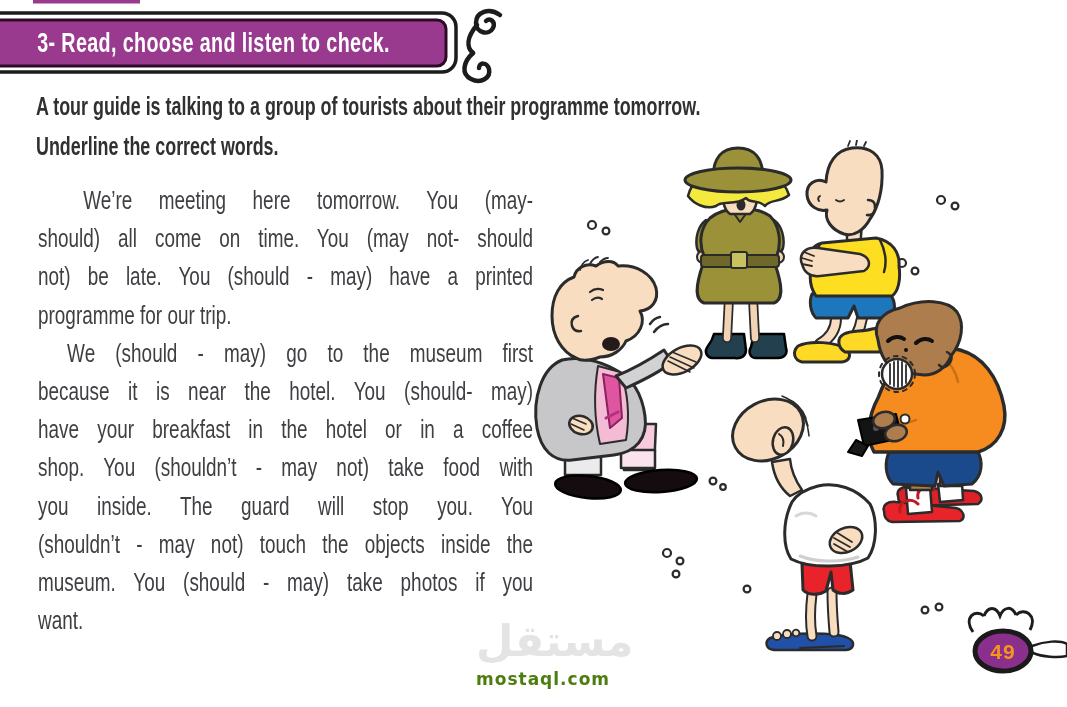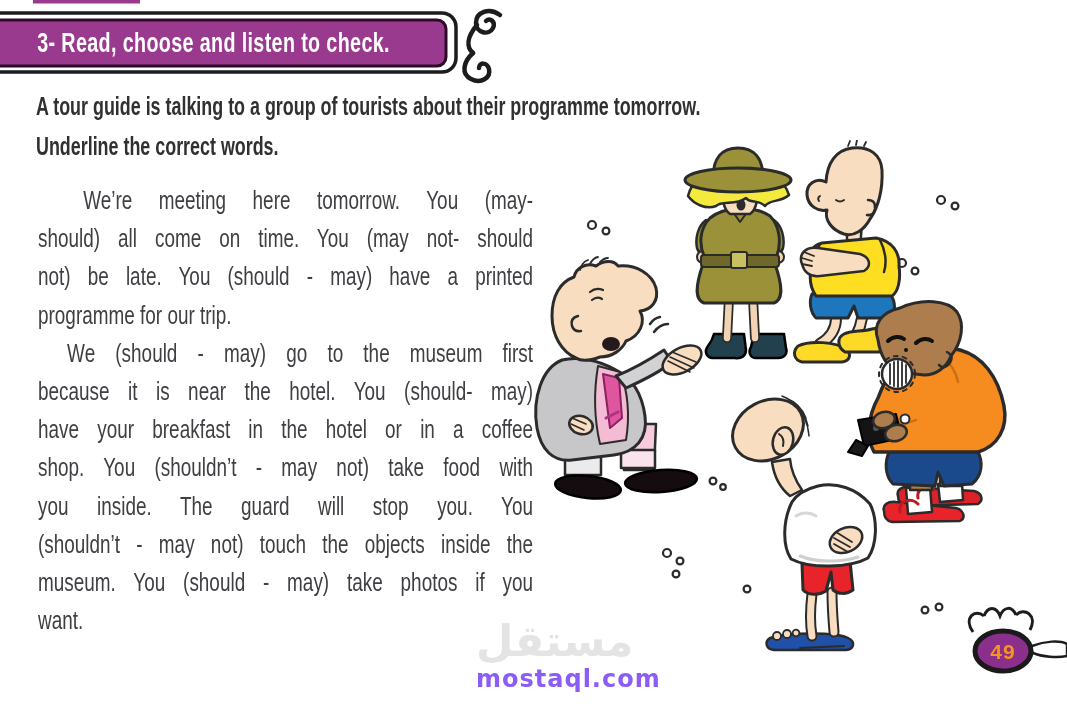--- a/index.html
+++ b/index.html
@@ -45,21 +45,21 @@
     stroke-linecap:round;stroke-linejoin:round;
   }
   
   #watermark{left:452px;top:616px;width:190px;z-index:1;margin-left:24px;}
   #watermark .ar{
     display:block;font-family:"DejaVu Sans",sans-serif;font-weight:bold;
     font-size:43px;line-height:50px;color:#e4e4e4;
   }
   #watermark .dom{
     display:block;font-family:"DejaVu Sans",sans-serif;font-weight:bold;
-    font-size:24px;line-height:26px;color:#8b5cf6;letter-spacing:1px;
+    font-size:17px;line-height:26px;color:#4d7c0f;letter-spacing:1px;
   }
   
   #badge-svg{left:952px;top:598px;width:115px;height:85px;z-index:2;}
   #badge-svg text{
     font-family:"Liberation Sans",sans-serif;font-weight:bold;
     font-size:21px;letter-spacing:1px;
   }
 </style>
 </head>
 <body>

